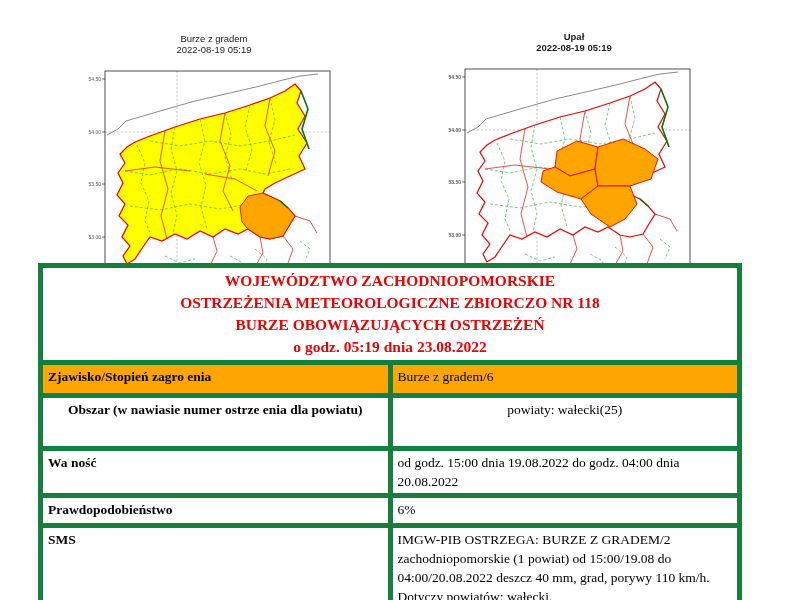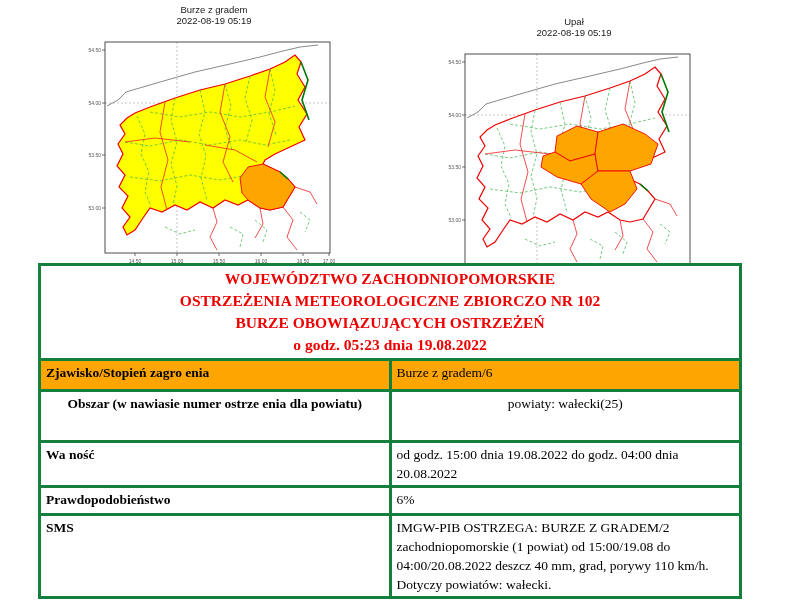--- a/index.html
+++ b/index.html
@@ -1,23 +1,23 @@
 <!DOCTYPE html>
 <html><head>
 <meta charset="utf-8">
 <style>
   html,body{margin:0;padding:0;}
   body{
     width:800px;height:600px;overflow:hidden;background:#ffffff;
     font-family:"Liberation Serif",serif;color:#000;position:relative;
   }
   
-  .map-block{position:absolute;width:252px;height:260px;}
+  .map-block{position:absolute;width:252px;height:260px;margin-top:29px;}
   #map-left{left:88px;top:4px;}
-  #map-right{left:448px;top:16px;}
+  #map-right{left:448px;top:2px;font-weight:bold;}
   .map-title{
     text-align:center;font-family:"Liberation Sans",sans-serif;
     font-size:9.5px;line-height:11px;color:#1a1a1a;white-space:nowrap;
   }
   .map-block svg{position:absolute;left:0;top:33px;display:block;}
   .frame{fill:none;stroke:#222;stroke-width:0.8;}
   .crosshair{stroke:#9a9a9a;stroke-width:0.6;stroke-dasharray:2,2;fill:none;}
   .coast{stroke:#8a8a8a;stroke-width:1;fill:none;}
   .region{stroke:#ee0000;stroke-width:1.2;}
   .map-yellow .region{fill:#ffff00;}
@@ -27,21 +27,21 @@
   .orange-county{fill:#ffa500;stroke:#ee0000;stroke-width:0.9;}
   .darkgreen{stroke:#007700;stroke-width:1.6;fill:none;}
   .tick{stroke:#333;stroke-width:0.7;}
   .ticklabel{font-family:"Liberation Sans",sans-serif;font-size:5px;fill:#555;}
   
   table.warn{
     position:absolute;left:38px;top:263px;width:704px;
     border-collapse:collapse;border:2px solid #808080;
     font-size:13.5px;line-height:19px;table-layout:fixed;
   }
-  table.warn td{border:3px solid #15803d;padding:2px 5px;vertical-align:top;background:#fff;}
+  table.warn td{border:5px solid #15803d;padding:2px 5px;vertical-align:top;background:#fff;}
   td.hdr{
     text-align:center;color:#ee0000;font-weight:bold;font-size:15.5px;
     line-height:22px;padding:7px 4px;height:84px;
   }
   td.lbl{font-weight:bold;width:178px;}
   tr.orange td{background:#ffa500;}
   .h24 td{height:24px;} .h44 td{height:44px;text-align:center;} .h21 td{height:21px;}
   .h56 td{height:56px;} .h60 td{height:60px;}
 </style>
 </head>
@@ -196,23 +196,23 @@
       <text class="ticklabel" x="224" y="221" text-anchor="middle">17.00</text>
     </g>
   </svg>
 </div>
 
 <table class="warn">
   <tbody>
     <tr>
       <td class="hdr" colspan="2">
         <div>WOJEWÓDZTWO ZACHODNIOPOMORSKIE</div>
-        <div>OSTRZEŻENIA METEOROLOGICZNE ZBIORCZO NR 102</div>
+        <div>OSTRZEŻENIA METEOROLOGICZNE ZBIORCZO NR 118</div>
         <div>BURZE OBOWIĄZUJĄCYCH OSTRZEŻEŃ</div>
-        <div>o godz. 05:23 dnia 19.08.2022</div>
+        <div>o godz. 05:19 dnia 23.08.2022</div>
       </td>
     </tr>
     <tr class="orange h24">
       <td class="lbl">Zjawisko/Stopień zagro enia</td>
       <td>Burze z gradem/6</td>
     </tr>
     <tr class="h44">
       <td class="lbl">Obszar (w nawiasie numer ostrze enia dla powiatu)</td>
       <td>powiaty: wałecki(25)</td>
     </tr>

